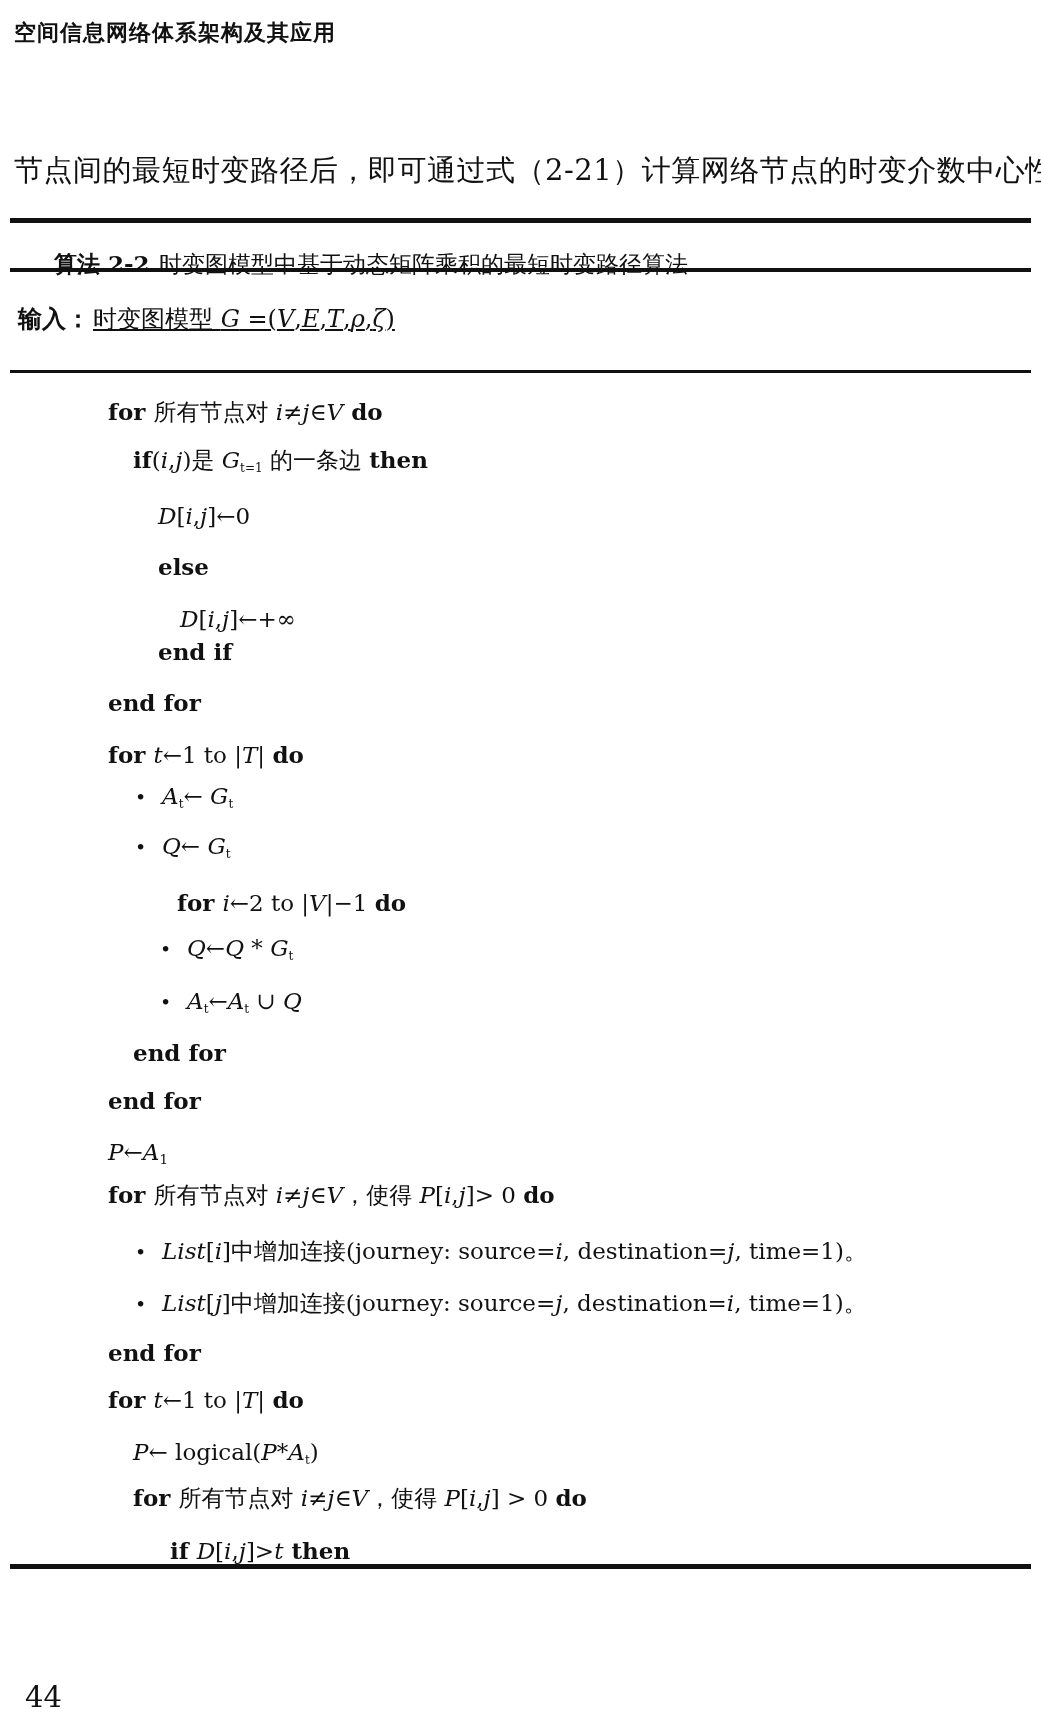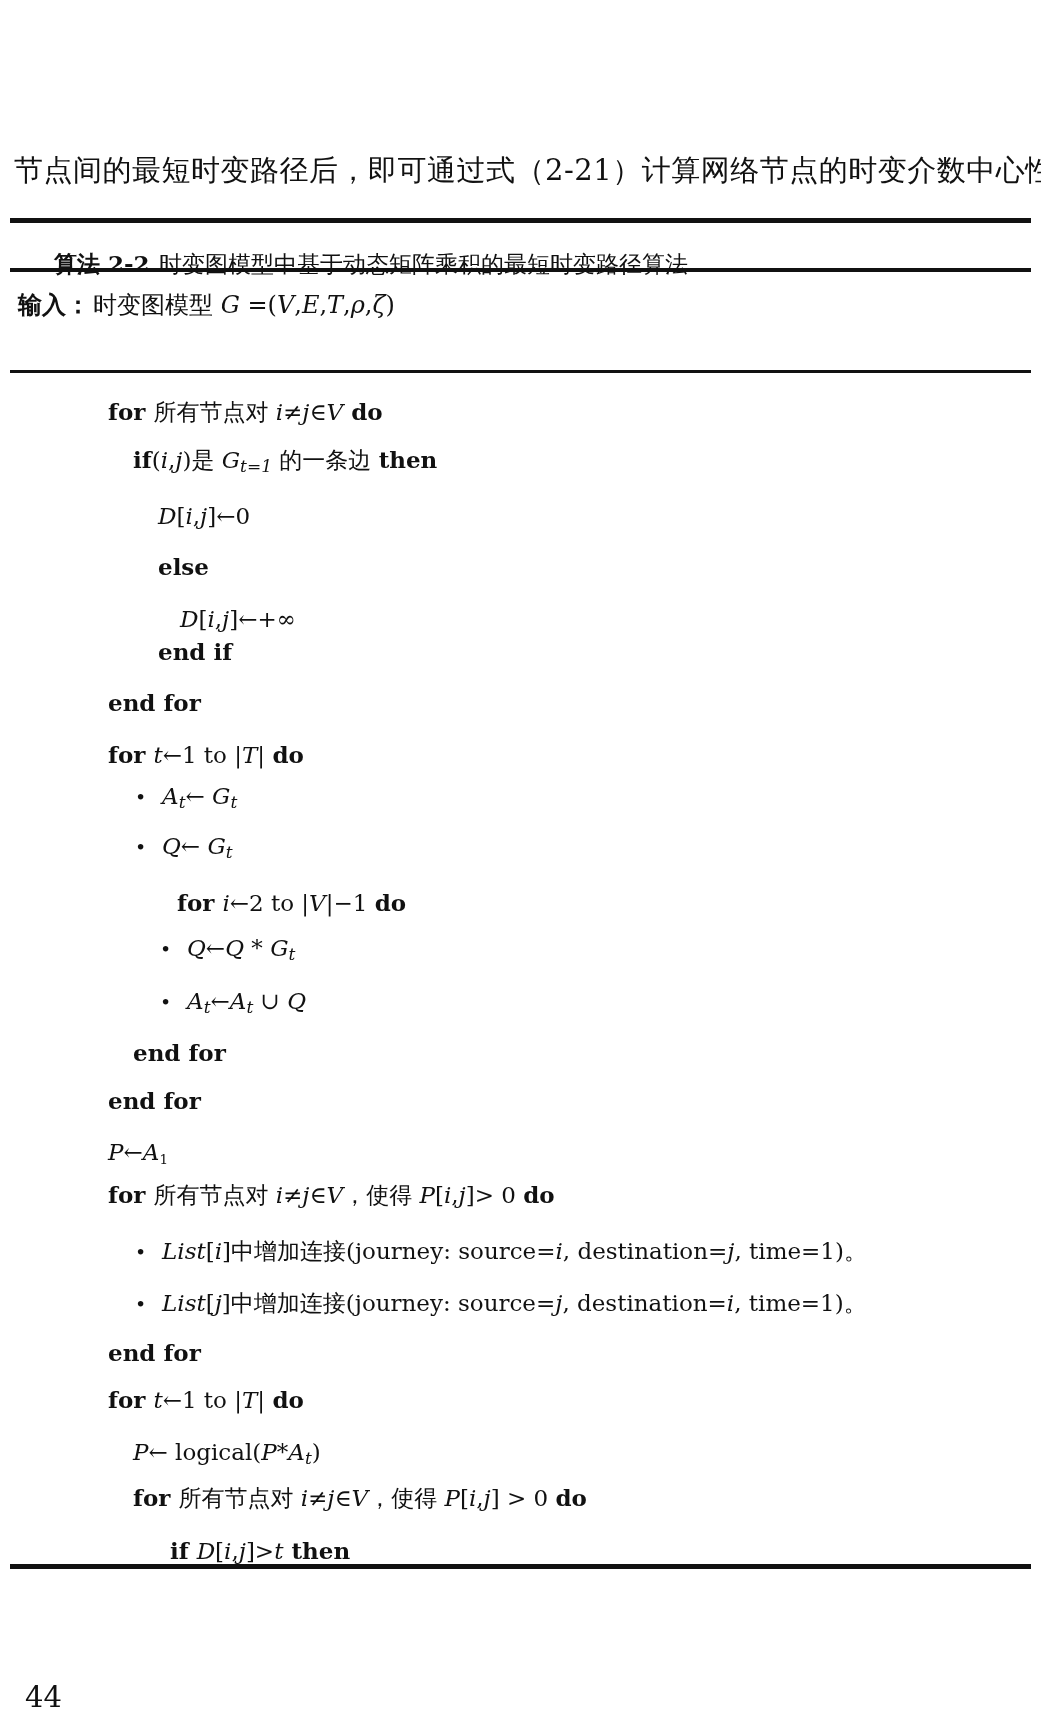--- a/index.html
+++ b/index.html
@@ -10,39 +10,40 @@
   .paragraph{position:absolute;left:14px;top:150px;font-size:29px;line-height:40px;
         white-space:nowrap;letter-spacing:0.5px;}
   .rule{position:absolute;left:10px;width:1021px;background:#111;}
   .rule-top{top:218px;height:5px;}
   .rule-title{top:268px;height:4px;}
   .rule-io{top:370px;height:3px;}
   .rule-bottom{top:1564px;height:5px;}
   .algo-title{position:absolute;left:18px;top:248px;font-size:23px;line-height:32px;white-space:nowrap;margin-left:36px;}
   .algo-title .label{display:inline-block;width:105px;font-weight:bold;}
   .io-line{position:absolute;left:18px;font-size:24px;line-height:32px;white-space:nowrap;}
-  .io-input{top:289px;}
+  .io-input{top:303px;text-decoration:underline;}
   .io-output{top:337px;}
   .io-label{display:inline-block;width:75px;font-weight:bold;}
   .code-line{position:absolute;font-size:23px;line-height:34px;white-space:nowrap;}
   .bullet{display:inline-block;width:27px;font-size:19px;}
   .sg-k{font-weight:bold;}
   .sg-c{}
   .sg-p{}
   .sg-i{font-style:italic;}
   .sg-S{font-style:italic;}
   .sg-ib{font-style:italic;font-weight:bold;}
-  .sg-s{font-style:italic;font-size:17px;vertical-align:-4px;}
+  .sg-s{font-size:12px;vertical-align:-4px;}
   .sg-su{font-size:13.5px;vertical-align:-4px;}
   .page-number{position:absolute;left:25px;top:1680px;font-size:29px;font-weight:normal;}
 </style>
 </head>
 <body>
 
 <div class="page">
+  <div class="running-header">空间信息网络体系架构及其应用</div>
 
   <div class="paragraph">节点间的最短时变路径后，即可通过式（2-21）计算网络节点的时变介数中心性。</div>
 
   <div class="rule rule-top"></div>
 
   <div class="algo-title">
     <span class="label">算法 2-2</span><span>时变图模型中基于动态矩阵乘积的最短时变路径算法</span>
   </div>
 
   <div class="rule rule-title"></div>

